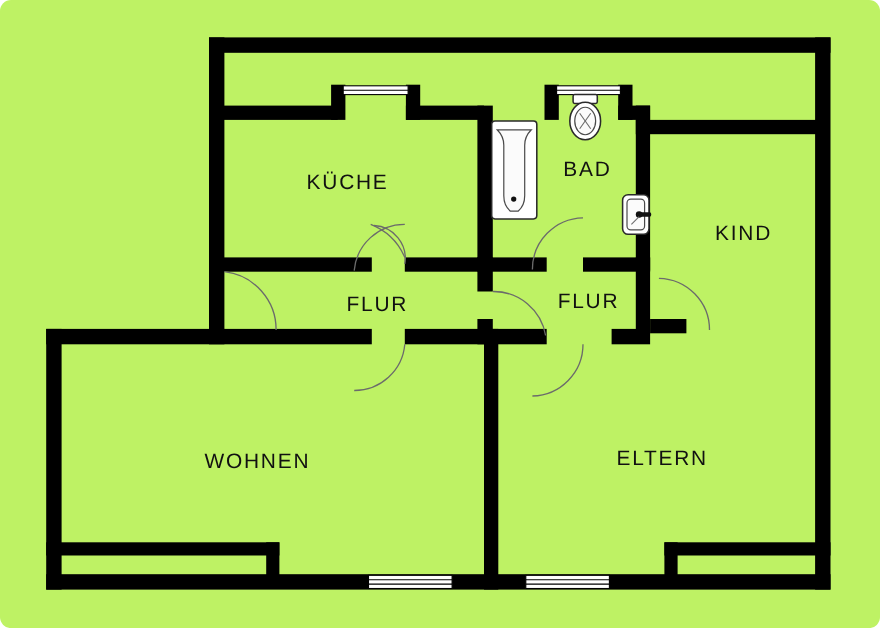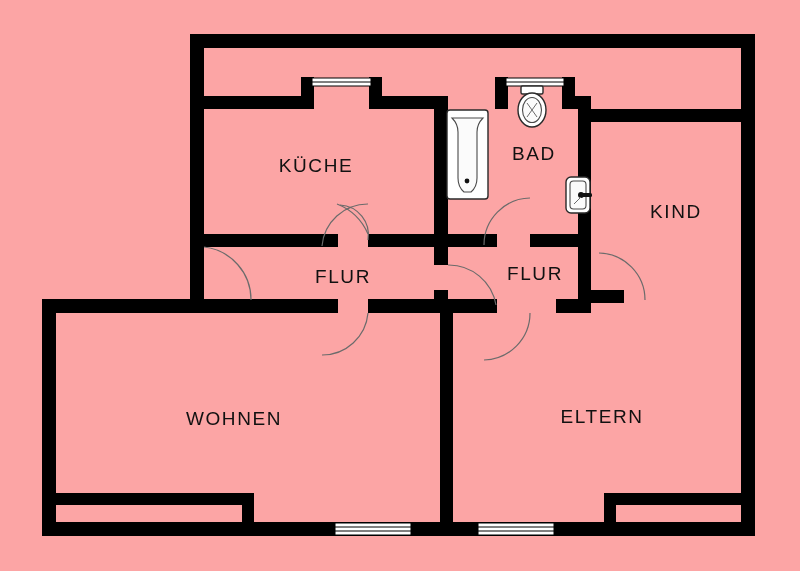--- a/index.html
+++ b/index.html
@@ -10,21 +10,22 @@
   body {
     width: 800px;
     height: 571px;
     overflow: hidden;
     font-family: "Liberation Sans", sans-serif;
   }
   #floorplan-root {
     position: relative;
     width: 800px;
     height: 571px;
-    background: #fca5a5;
+    background: #bef264;
+    border-radius: 10px;
   }
   #plan-svg {
     display: block;
     width: 800px;
     height: 571px;
   }
   .wall {
     fill: #000000;
     stroke: none;
   }

